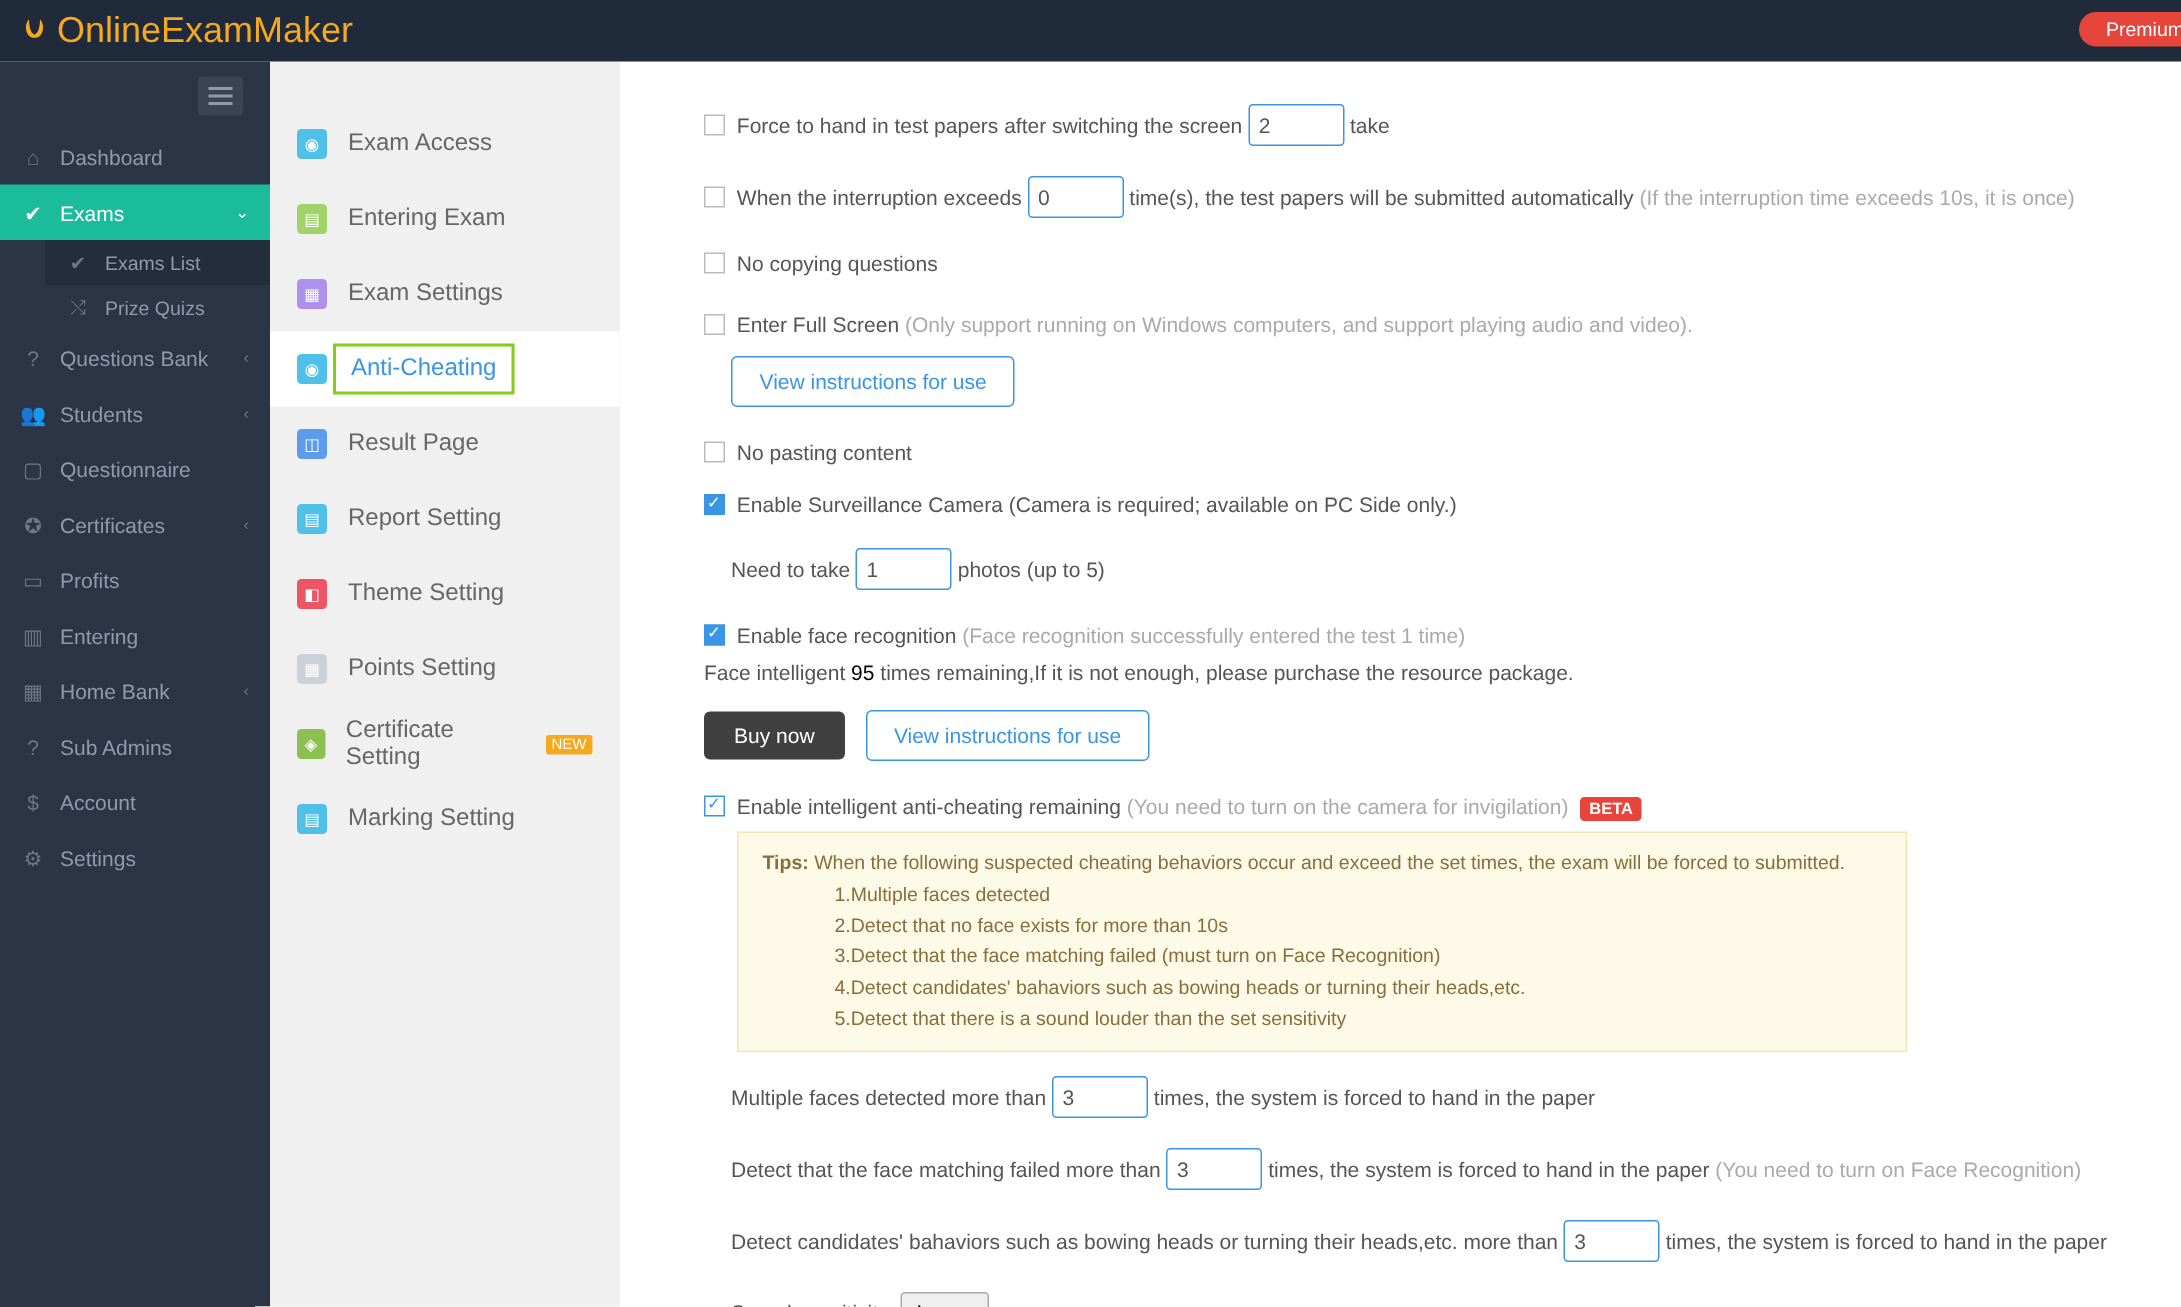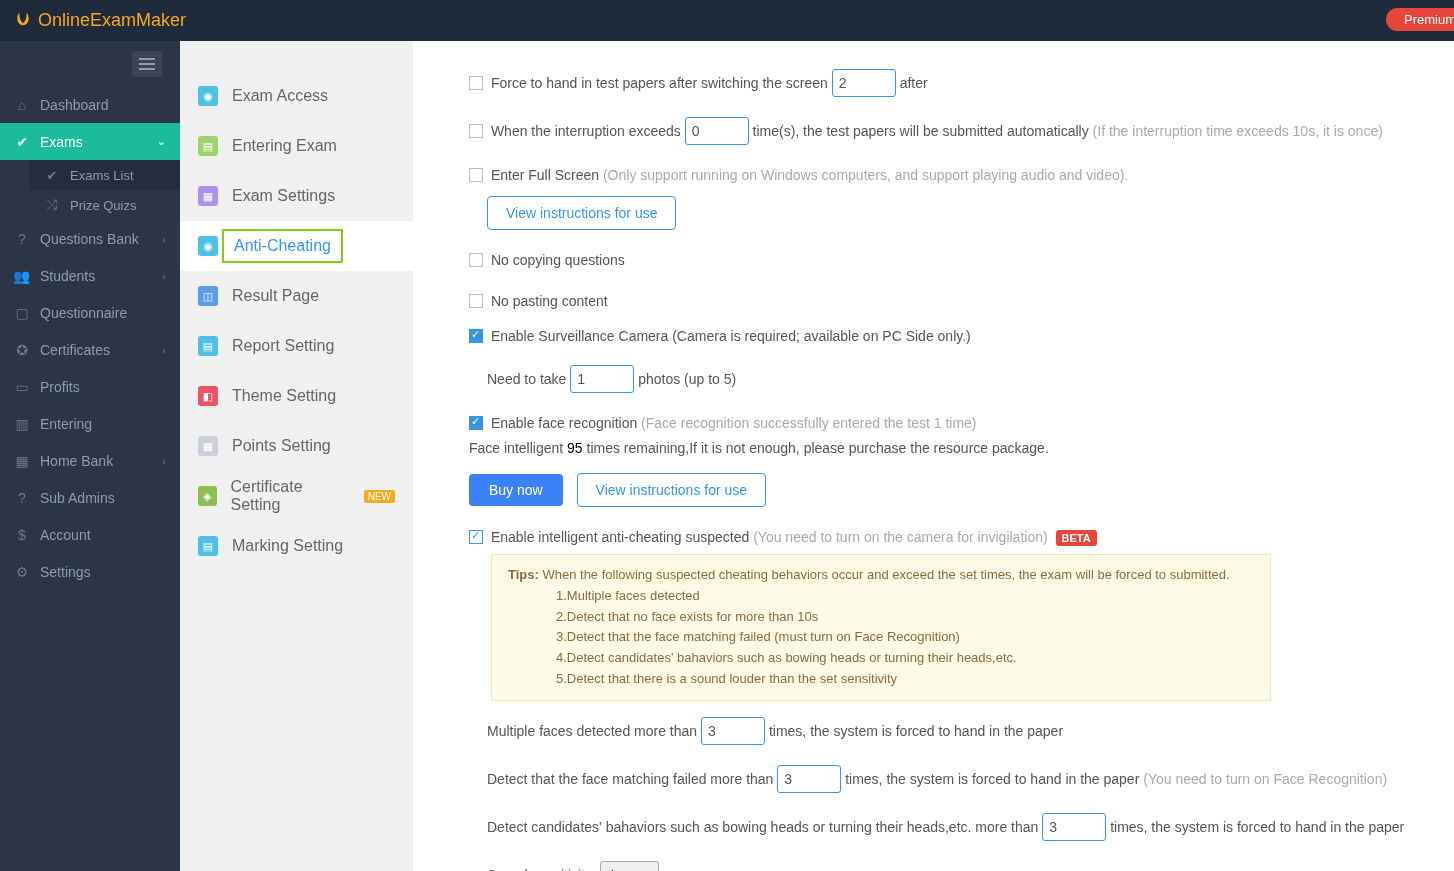--- a/index.html
+++ b/index.html
@@ -1,20 +1,20 @@
 <!DOCTYPE html>
 <html><head>
 <meta charset="utf-8">
 <style>
 *{margin:0;padding:0;box-sizing:border-box;font-family:Arial,Helvetica,sans-serif}
 body{background:#f5f5f5;color:#555;font-size:14px;width:1454px;height:871px;overflow:hidden}
 .topbar{height:41px;background:#1f2a3a;display:flex;align-items:center;padding:0 12px;position:relative}
 .logo{display:flex;align-items:center;gap:4px}
 .logo-mark{width:22px;height:22px}
-.logo-text{color:#f6a821;font-size:18px;font-weight:500}
+.logo-text{color:#f6a821;font-size:24px;font-weight:500}
 .premium{position:absolute;right:-20px;top:8px;background:#e5453b;color:#fff;padding:4px 18px;border-radius:14px;font-size:13px}
 .layout{display:flex;height:830px}
 .leftnav{width:180px;background:#2b3546;color:#8f9bab;display:flex;flex-direction:column}
 .hamburger{height:45px;display:flex;justify-content:flex-end;align-items:center;padding-right:18px}
 .ham-btn{width:30px;height:26px;background:#3a4455;border-radius:3px;display:flex;flex-direction:column;justify-content:center;align-items:center;gap:3px}
 .ham-btn span{width:16px;height:2px;background:#8f9bab}
 .nav-item{height:37px;display:flex;align-items:center;padding:0 14px;gap:10px;cursor:pointer;position:relative}
 .nav-item .ico{width:16px;height:16px;display:inline-flex;align-items:center;justify-content:center;color:#6d7785}
 .nav-item.active{background:#1abc9c;color:#fff}
 .nav-item.active .ico{color:#fff}
@@ -32,21 +32,21 @@
 .content{flex:1;background:#fff;padding:28px 0 0 56px;overflow:auto}
 .row{margin-bottom:20px;line-height:1.5;color:#555}
 .row.ind{margin-left:18px}
 input[type=checkbox]{width:14px;height:14px;vertical-align:-2px;margin-right:4px;appearance:none;border:1px solid #bbb;background:#fff;cursor:pointer}
 input[type=checkbox]:checked{background:#3a95e4;border-color:#3a95e4;position:relative}
 input[type=checkbox]:checked::after{content:"✓";position:absolute;color:#fff;font-size:11px;top:-2px;left:1px}
 input[type=checkbox].outlined:checked{background:#fff;border-color:#3a95e4}
 input[type=checkbox].outlined:checked::after{color:#3a95e4}
 .numbox{width:64px;height:28px;border:1px solid #3a95e4;border-radius:3px;padding:0 6px;font-size:14px;color:#555}
 .btn-outline{display:inline-block;border:1px solid #3a95e4;color:#3a95e4;background:#fff;padding:8px 18px;border-radius:4px;cursor:pointer;font-size:14px}
-.btn-solid{display:inline-block;background:#3b82f6;color:#fff;border:none;padding:8px 20px;border-radius:4px;cursor:pointer;font-size:14px;margin-right:10px}
+.btn-solid{display:inline-block;background:#404040;color:#fff;border:none;padding:8px 20px;border-radius:4px;cursor:pointer;font-size:14px;margin-right:10px}
 .hint{color:#aaa}
 .link-num{color:#000000}
 .beta{background:#e5453b;color:#fff;font-size:11px;padding:2px 6px;border-radius:3px;font-weight:bold;margin-left:4px}
 .tipbox{background:#fdfbe8;border:1px solid #efe8b8;color:#8a6d3b;padding:10px 16px;margin:6px 0 16px 22px;width:780px;font-size:13px;line-height:1.6}
 .tipbox strong{color:#8a6d3b}
 select.sel{height:28px;border:1px solid #aaa;border-radius:3px;padding:0 6px}
 </style>
 </head>
 <body>
 
@@ -178,41 +178,41 @@
         <span>Marking Setting</span>
       </div>
   </div>
 
   <div class="content">
 
     <div class="row">
       <input type="checkbox" style="">
       <span>Force to hand in test papers after switching the screen</span>
       <input class="numbox" value="2" style="">
-      <span>after</span>
+      <span>take</span>
     </div>
 
     <div class="row">
       <input type="checkbox" style="">
       <span>When the interruption exceeds</span>
       <input class="numbox" value="0" style="">
       <span>time(s), the test papers will be submitted automatically</span>
       <span class="hint">(If the interruption time exceeds 10s, it is once)</span>
     </div>
 
     <div class="row">
       <input type="checkbox" style="">
+      <span>No copying questions</span>
+    </div>
+
+    <div class="row">
+      <input type="checkbox" style="">
       <span>Enter Full Screen</span>
       <span class="hint">(Only support running on Windows computers, and support playing audio and video).</span>
       <div style="margin:10px 0 0 18px"><button class="btn-outline">View instructions for use</button></div>
-    </div>
-
-    <div class="row">
-      <input type="checkbox" style="">
-      <span>No copying questions</span>
     </div>
 
     <div class="row" style="margin-bottom:14px">
       <input type="checkbox" style="">
       <span>No pasting content</span>
     </div>
 
     <div class="row">
       <input type="checkbox" checked="" style="">
       <span>Enable Surveillance Camera (Camera is required;  available on PC Side only.)</span>
@@ -231,21 +231,21 @@
         <span>Face intelligent </span><span class="link-num">95</span><span> times remaining,If it is not enough, please purchase the resource package.</span>
       </div>
       <div class="ind" style="margin-top:14px">
         <button class="btn-solid">Buy now</button>
         <button class="btn-outline">View instructions for use</button>
       </div>
     </div>
 
     <div class="row">
       <input type="checkbox" checked="" class="outlined" style="">
-      <span>Enable intelligent anti-cheating suspected</span>
+      <span>Enable intelligent anti-cheating remaining</span>
       <span class="hint">(You need to turn on the camera for invigilation)</span>
       <span class="beta">BETA</span>
 
       <div class="tipbox">
         <strong>Tips:</strong>
         <span>When the following suspected cheating behaviors occur and exceed the set times, the exam will be forced to submitted.</span><br>
         <div style="padding-left:48px">
           <span>1.Multiple faces detected</span><br>
           <span>2.Detect that no face exists for more than 10s</span><br>
           <span>3.Detect that the face matching failed (must turn on Face Recognition)</span><br>

